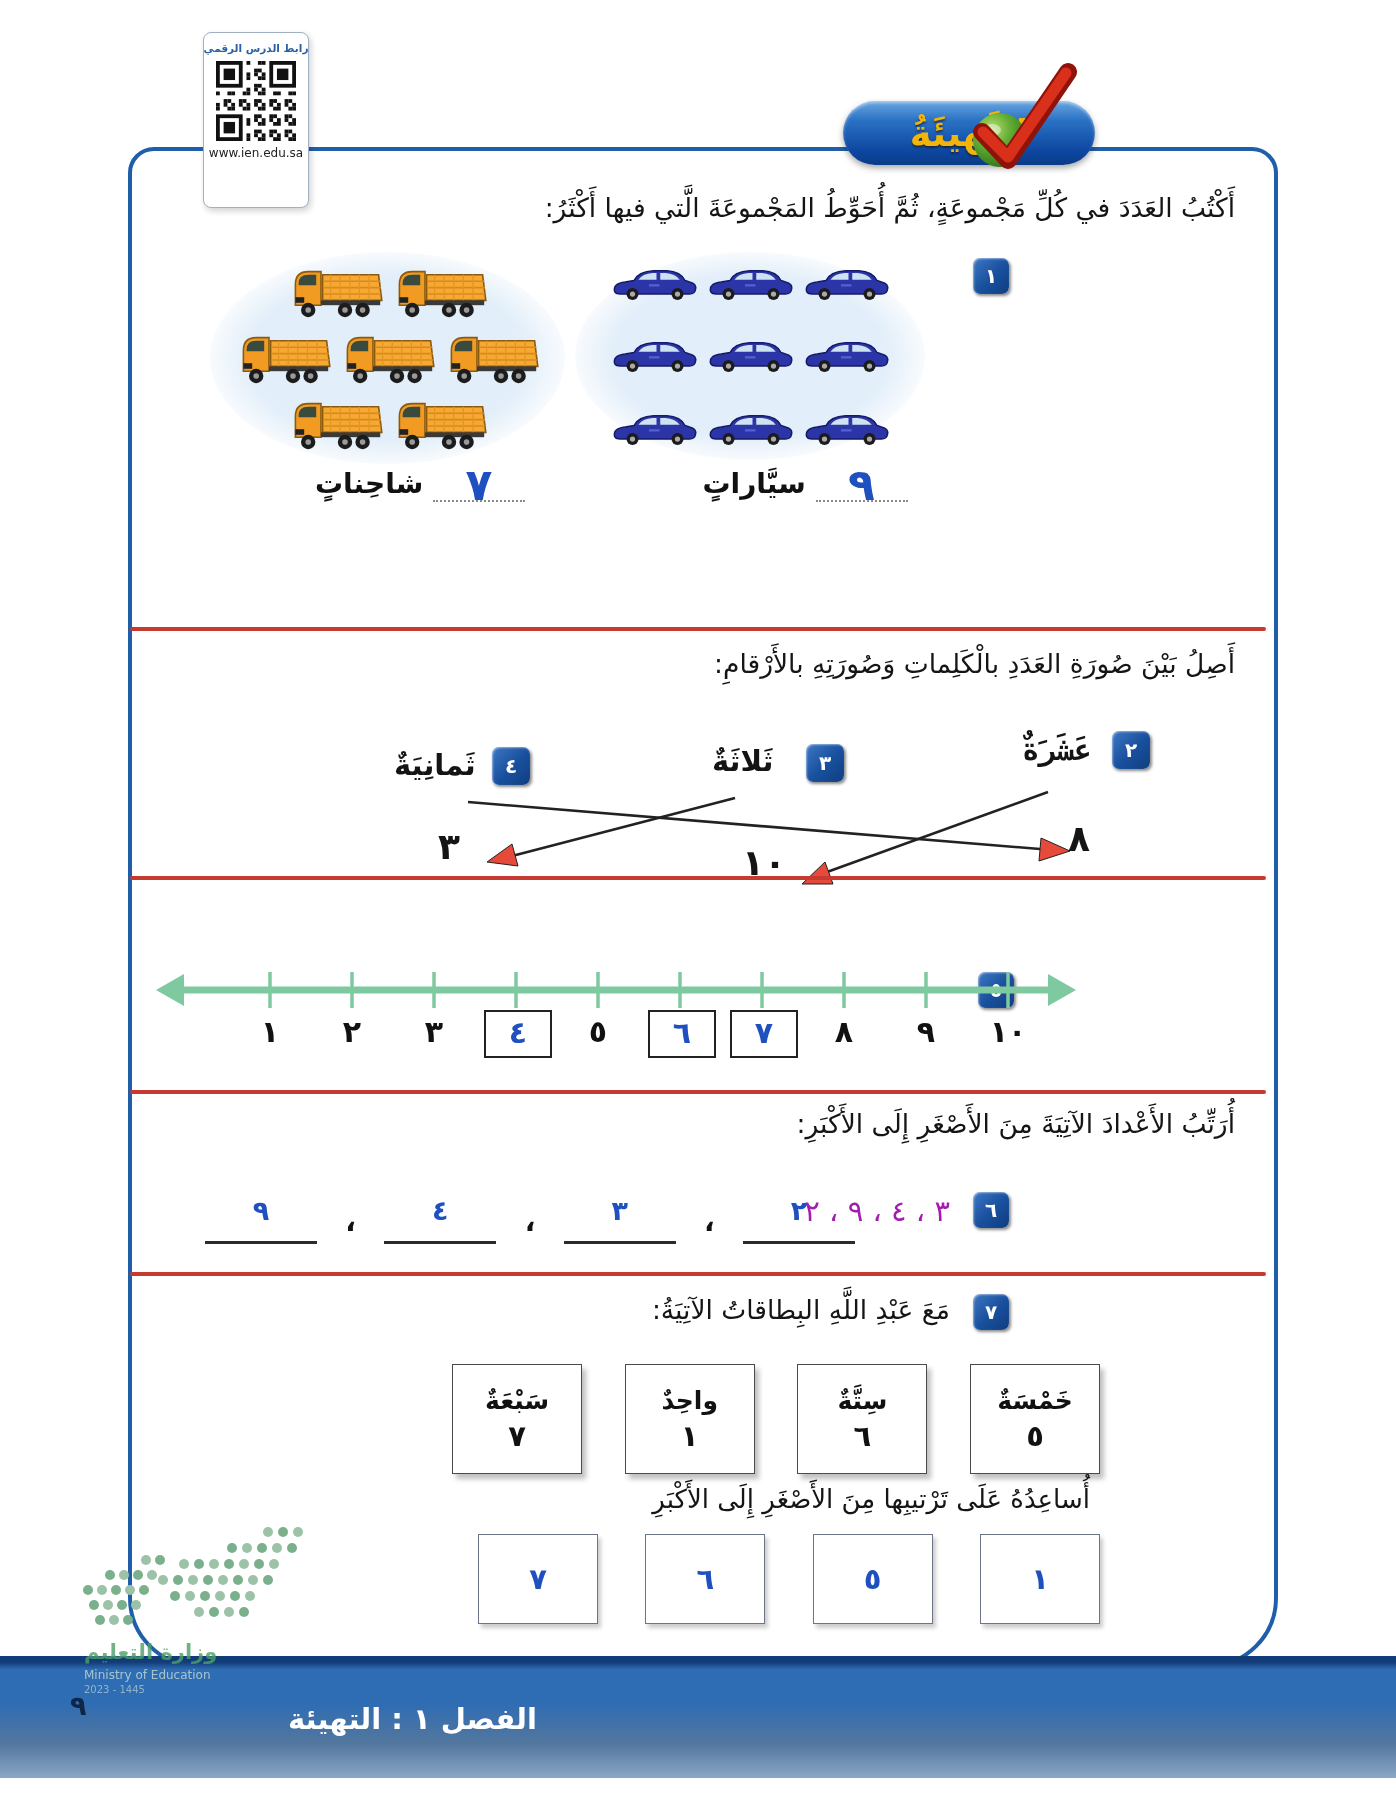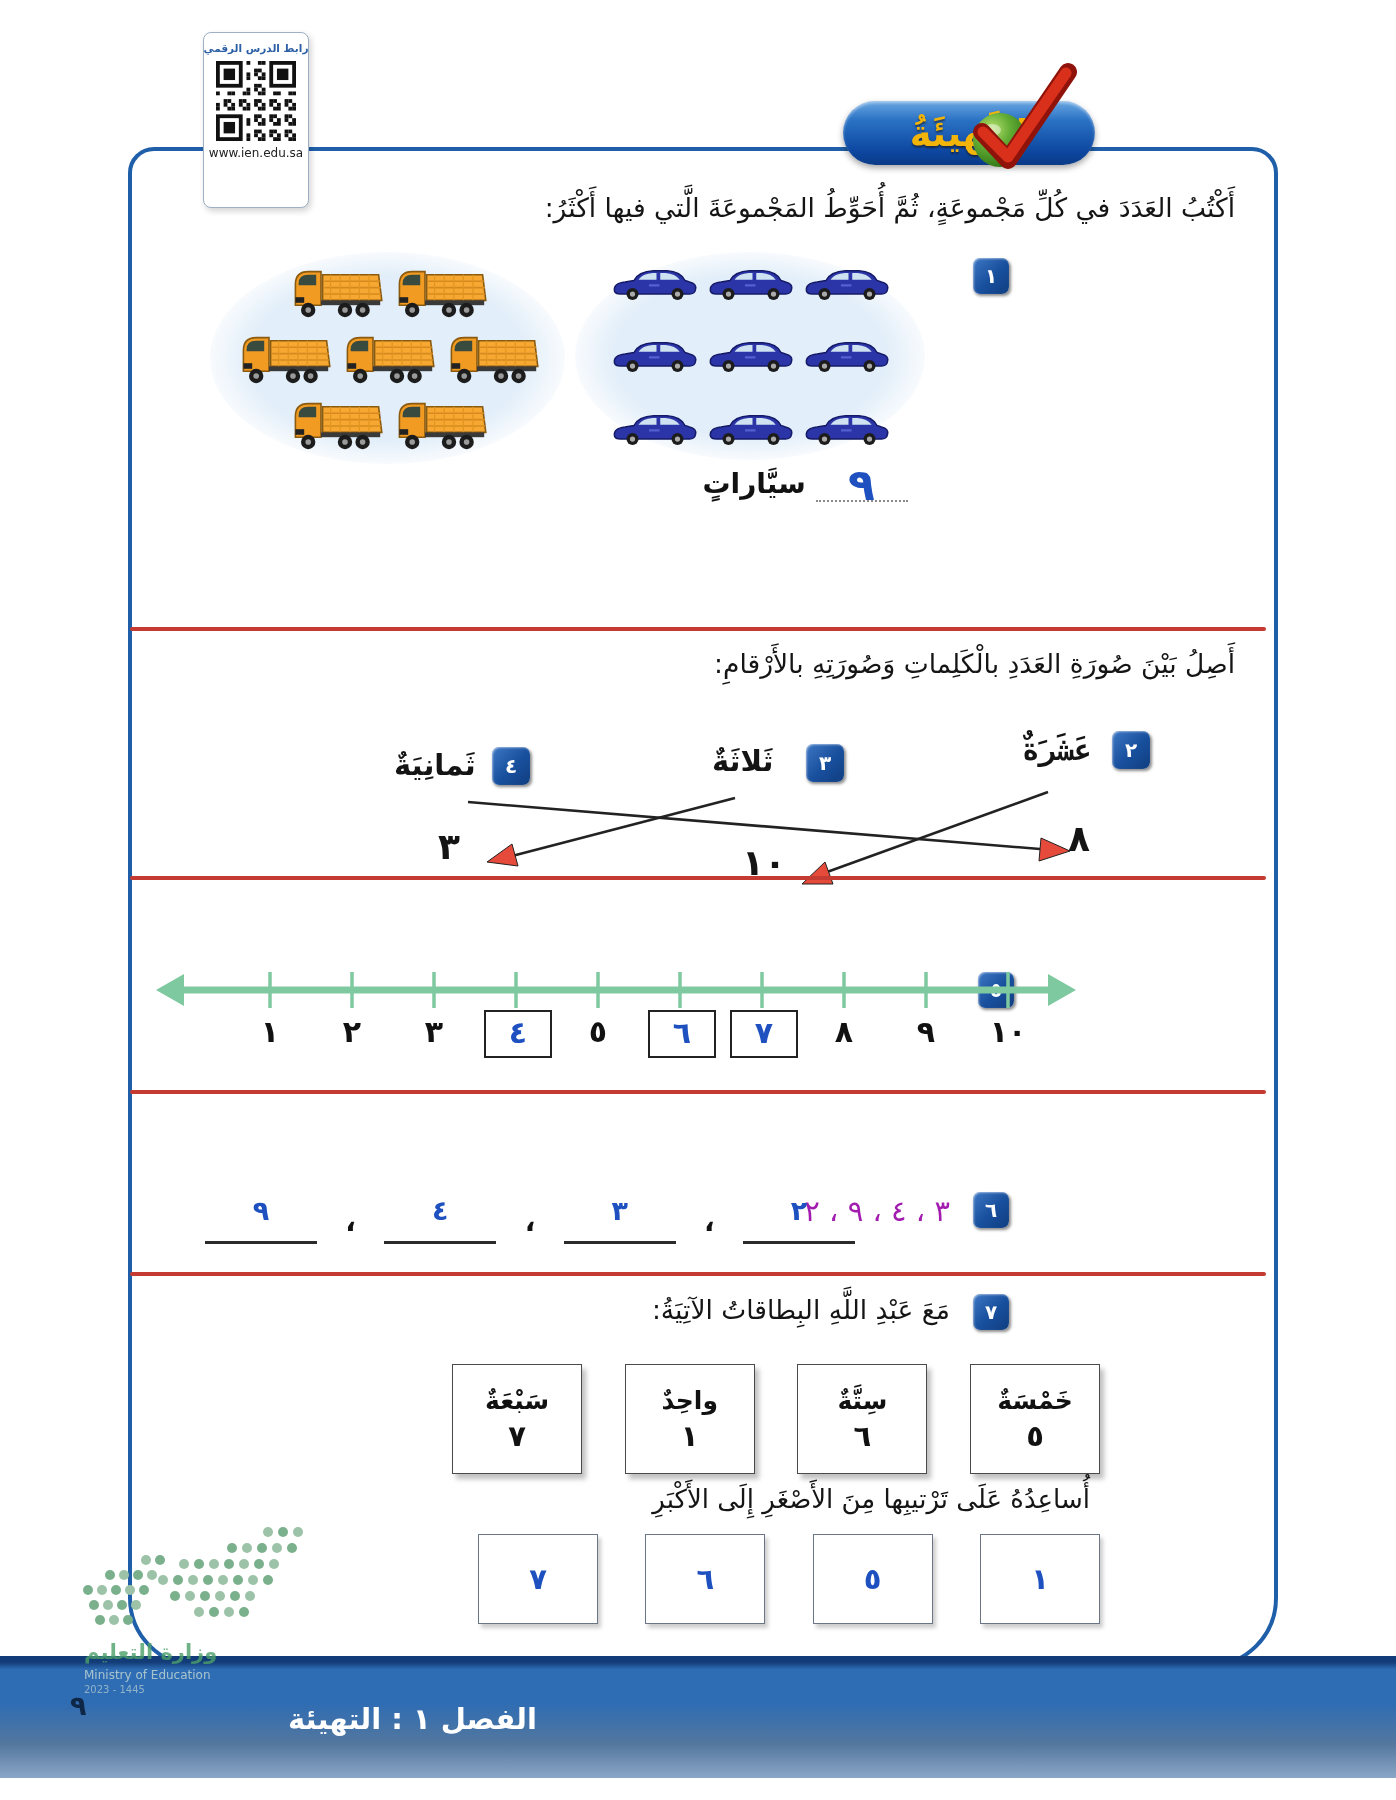--- a/index.html
+++ b/index.html
@@ -475,20 +475,24 @@
             <circle cx="92" cy="60" r="3.5" fill="#9a9a9a"></circle>
   </svg>
         </span>
 </div>
     </div>
 
   <div class="count-line" style="left:690px;top:460px;width:230px;text-align:center;">
     <span class="blank-dot"><span class="big-blue">٩</span></span>
     <span>سيَّاراتٍ</span>
   </div>
+  <div class="count-line" style="left:300px;top:460px;width:240px;text-align:center;">
+    <span class="blank-dot"><span class="big-blue">٧</span></span>
+    <span>شاحِناتٍ</span>
+  </div>
 
   <div class="sep" style="top:627px;"></div>
 
   <div class="instr" style="right:161px;top:648px;">أَصِلُ بَيْنَ صُورَةِ العَدَدِ بالْكَلِماتِ وَصُورَتِهِ بالأَرْقامِ:</div>
 
   <div class="badge" style="left:1112px;top:731px;width:38px;height:38px;">٢</div>
   <span class="m-word" style="left:1022px;top:733px;font-family:Liberation Mono, monospace;">عَشَرَةٌ</span>
   <div class="badge" style="left:806px;top:744px;width:38px;height:38px;">٣</div>
   <span class="m-word" style="left:712px;top:744px;">ثَلاثَةٌ</span>
   <div class="badge" style="left:492px;top:747px;width:38px;height:38px;">٤</div>
@@ -538,20 +542,21 @@
         <span class="nl-num boxed" style="left: 498px;">٦</span>
         <span class="nl-num boxed" style="left: 580px;">٧</span>
         <span class="nl-num" style="left: 662px;">٨</span>
         <span class="nl-num" style="left: 744px;">٩</span>
         <span class="nl-num" style="left: 826px;">١٠</span>
       </div>
   </div>
 
   <div class="sep" style="top:1090px;"></div>
 
+  <div class="instr" style="right:161px;top:1108px;">أُرَتِّبُ الأَعْدادَ الآتِيَةَ مِنَ الأَصْغَرِ إِلَى الأَكْبَرِ:</div>
   <div class="badge" style="left:973px;top:1192px;">٦</div>
   <div class="given" style="right:446px;top:1194px;">٣ ، ٤ ، ٩ ، ٢</div>
 
   <div class="blanks">
     <div class="blank-u">٢</div>
     <span class="comma">،</span>
     <div class="blank-u">٣</div>
     <span class="comma">،</span>
     <div class="blank-u">٤</div>
     <span class="comma">،</span>

